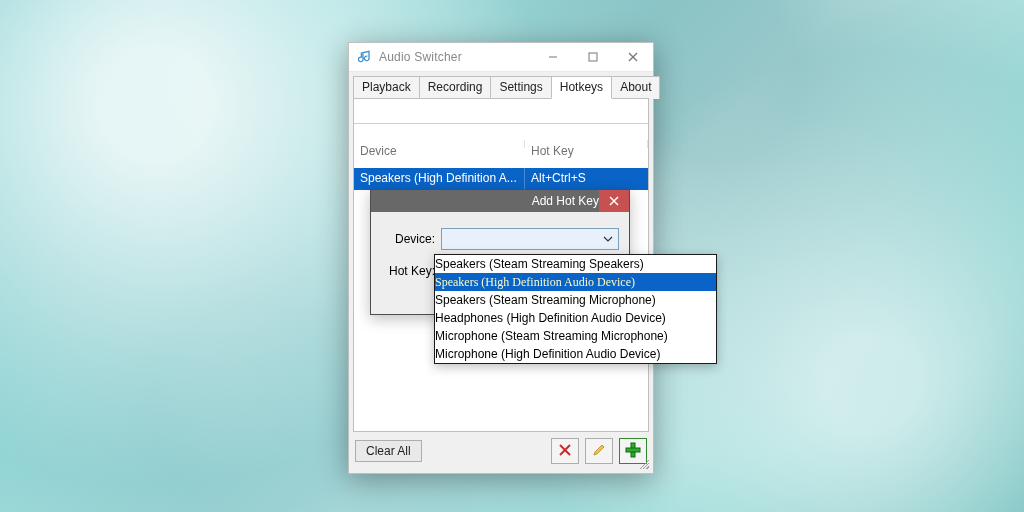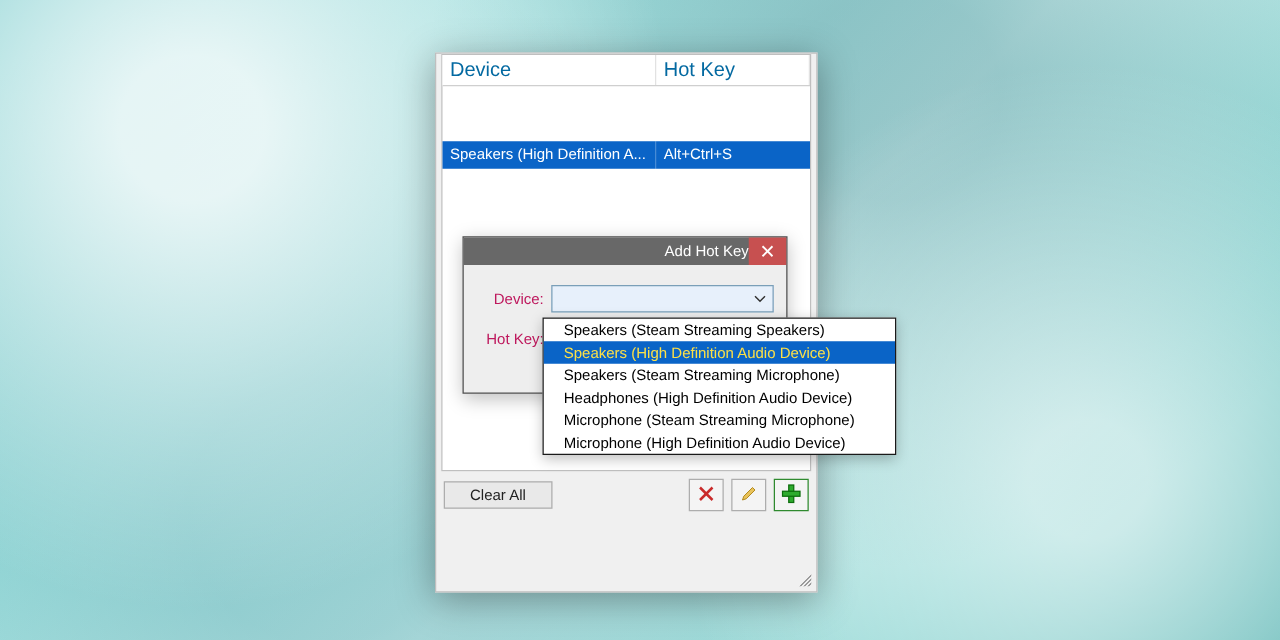--- a/index.html
+++ b/index.html
@@ -22,60 +22,93 @@
   .winbtn{width:40px;display:flex;align-items:center;justify-content:center;
     color:#777;font-size:12px;}
   .winbtn svg{stroke:#777;}
   .tabs{display:flex;padding:3px 4px 0 4px;background:#f0f0f0;}
   .tab{padding:3px 8px 4px;border:1px solid #bfbfbf;border-bottom:none;
     background:#f4f4f4;margin-right:-1px;font-size:12px;color:#222;position:relative;top:1px;}
   .tab.active{background:#fff;border-bottom:1px solid #fff;z-index:2;}
   .panel{margin:0 4px 0 4px;border:1px solid #bfbfbf;background:#fff;height:332px;
     position:relative;display:flex;flex-direction:column;}
   .thead{display:flex;height:24px;border-bottom:1px solid #cfcfcf;background:#fff;}
-  .th{padding:4px 6px;font-size:16px;color:#0369a1;border-right:1px solid #e2e2e2;}
+  .th{padding:4px 6px;font-size:12px;color:#737373;border-right:1px solid #e2e2e2;margin-top:41px;}
   .th.dev{width:158px;} .th.hk{flex:1;}
   .row{display:flex;height:22px;background:#0a64c7;color:#fff;font-size:12px;margin-top:44px;}
   .td{padding:3px 6px;white-space:nowrap;overflow:hidden;text-overflow:ellipsis;}
   .td.dev{width:158px;border-right:1px solid rgba(255,255,255,.25);} .td.hk{flex:1;}
   .bottombar{display:flex;align-items:center;padding:6px 6px 0 6px;gap:6px;}
-  .btn{border:1px solid #adadad;background:#e9e9e9;padding:3px 20px;font-size:12px;color:#222;}
+  .btn{border:1px solid #adadad;background:#e9e9e9;padding:3px 10px;font-size:12px;color:#222;}
   .spacer{flex:1;}
   .iconbtn{width:26px;height:24px;border:1px solid #adadad;background:#f4f4f4;
     display:flex;align-items:center;justify-content:center;}
   .donate{text-align:right;padding:4px 8px 0 0;color:#0a51c2;font-size:12px;}
   .grip{position:absolute;right:4px;bottom:4px;width:12px;height:12px;
     background:
       linear-gradient(135deg,transparent 60%,#9b9b9b 60% 66%,transparent 66% 73%,#9b9b9b 73% 79%,transparent 79% 86%,#9b9b9b 86% 92%,transparent 92%);}
   
   .modal{position:absolute;left:370px;top:189px;width:258px;border:1px solid #4d4d4d;
     background:#eeeeee;box-shadow:0 4px 14px rgba(0,0,0,.25);}
   .mtitle{height:22px;background:#686868;color:#fff;display:flex;align-items:center;
     font-size:12px;padding-left:8px;}
   .mtitle .mtxt{flex:1;text-align:right;}
   .mclose{width:30px;height:22px;background:#c75050;color:#fff;display:flex;
     align-items:center;justify-content:center;font-size:14px;}
   .mbody{padding:14px 10px 30px 10px;}
-  .mrow{display:flex;align-items:center;height:26px;font-size:12px;color:#be185d;}
+  .mrow{display:flex;align-items:center;height:26px;font-size:12px;color:#000000;}
   .mrow .lbl{width:54px;text-align:right;padding-right:6px;}
   .combo{flex:1;height:20px;border:1px solid #7a9fb8;background:#e7f0fb;
     position:relative;}
   .combo .arrow{position:absolute;right:2px;top:2px;width:16px;height:16px;
     display:flex;align-items:center;justify-content:center;}
   
   .ddlist{position:absolute;left:434px;top:254px;width:281px;border:1px solid #1a1a1a;
     background:#fff;font-size:12px;box-shadow:0 3px 10px rgba(0,0,0,.25);}
-  .dditem{padding:1px 16px;color:#000;white-space:nowrap;line-height:16px;}
-  .dditem.sel{background:#0a64c7;color:#fde047;}
+  .dditem{padding:1px 0;color:#000;white-space:nowrap;line-height:16px;}
+  .dditem.sel{background:#0a64c7;color:#fef9c3;font-family:Liberation Serif, serif;}
 </style>
 </head>
 <body>
 
 <div class="window">
+  <div class="titlebar">
+    <span class="appicon">
+      <svg width="14" height="14" viewBox="0 0 14 14">
+          <path d="M5 2 L5 9 A2.3 2.3 0 1 1 3.4 7.2 L3.4 3 L11 1.4 L11 8 A2.3 2.3 0 1 1 9.4 6.2" fill="none" stroke="#3a8fd4" stroke-width="1.3"></path>
+        </svg>
+    </span>
+    <span class="title">Audio Switcher</span>
+    <div class="winbtns">
+      <div class="winbtn">
+        <svg width="10" height="10">
+            <line x1="1" y1="5" x2="9" y2="5" stroke-width="1"></line>
+          </svg>
+      </div>
+      <div class="winbtn">
+        <svg width="10" height="10">
+            <rect x="1" y="1" width="8" height="8" fill="none" stroke-width="1"></rect>
+          </svg>
+      </div>
+      <div class="winbtn">
+        <svg width="10" height="10">
+            <line x1="1" y1="1" x2="9" y2="9" stroke-width="1.2"></line>
+            <line x1="9" y1="1" x2="1" y2="9" stroke-width="1.2"></line>
+          </svg>
+      </div>
+    </div>
+  </div>
 
+  <div class="tabs">
+    <div class="tab">Playback</div>
+    <div class="tab">Recording</div>
+    <div class="tab">Settings</div>
+    <div class="tab active">Hotkeys</div>
+    <div class="tab">About</div>
+  </div>
 
   <div class="panel">
     <div class="thead">
       <div class="th dev">Device</div>
       <div class="th hk">Hot Key</div>
     </div>
     <div class="row">
       <div class="td dev">Speakers (High Definition A...</div>
       <div class="td hk">Alt+Ctrl+S</div>
     </div>

